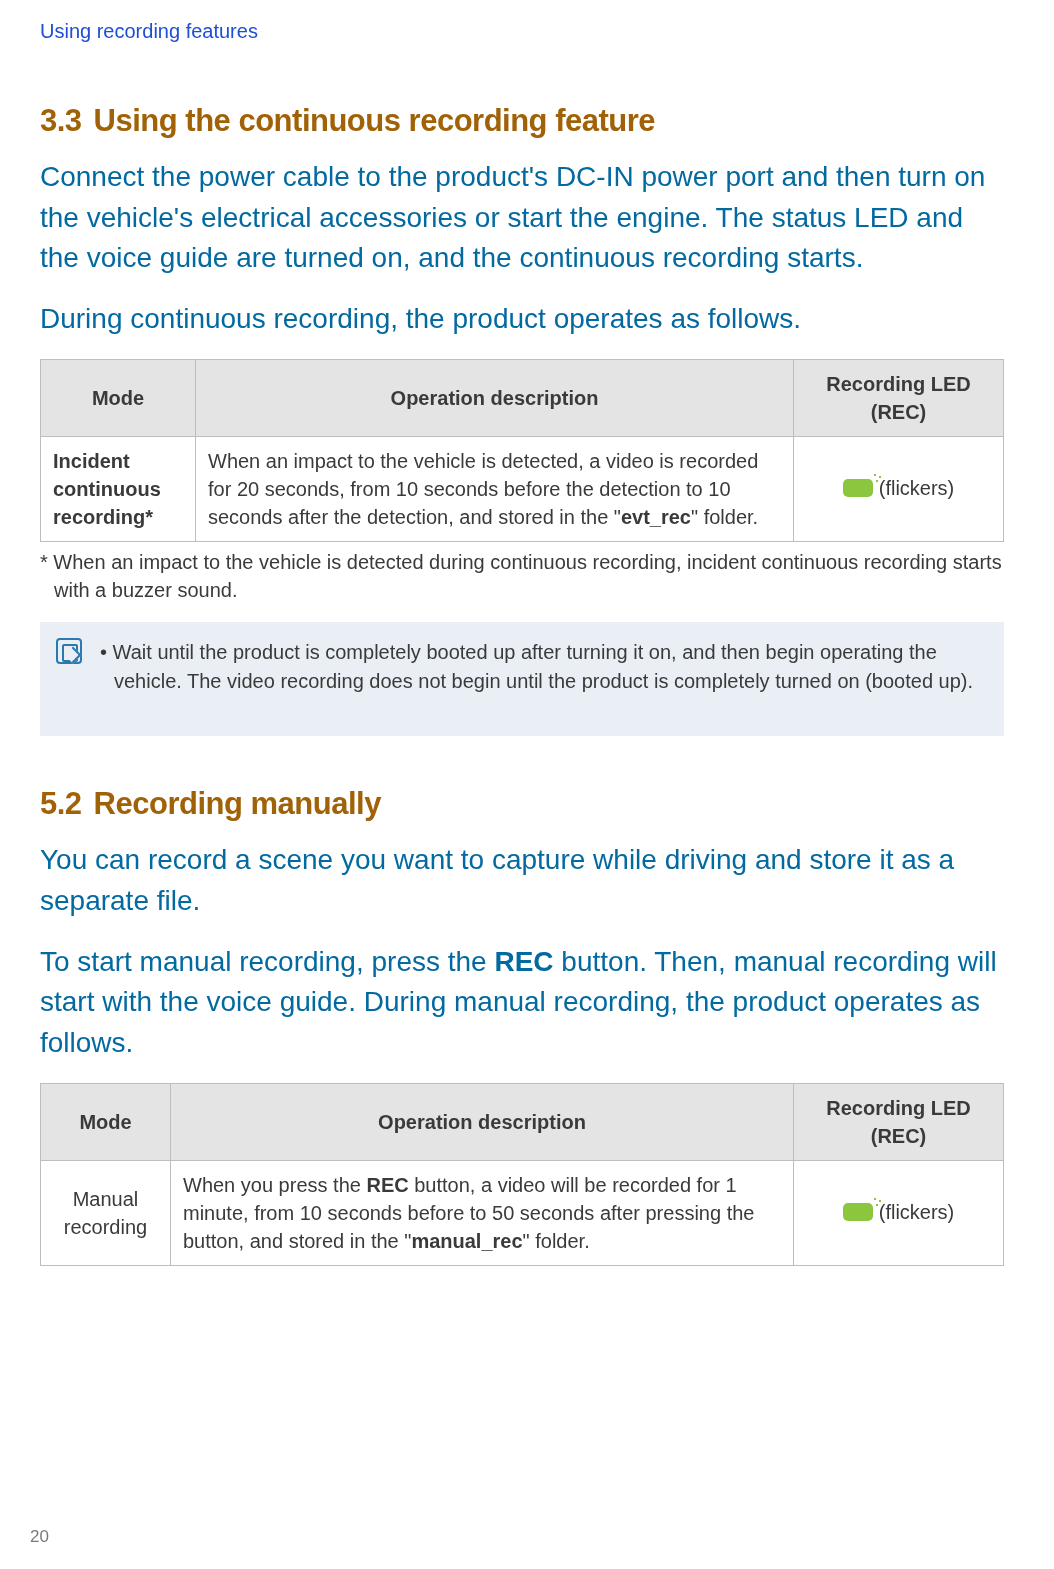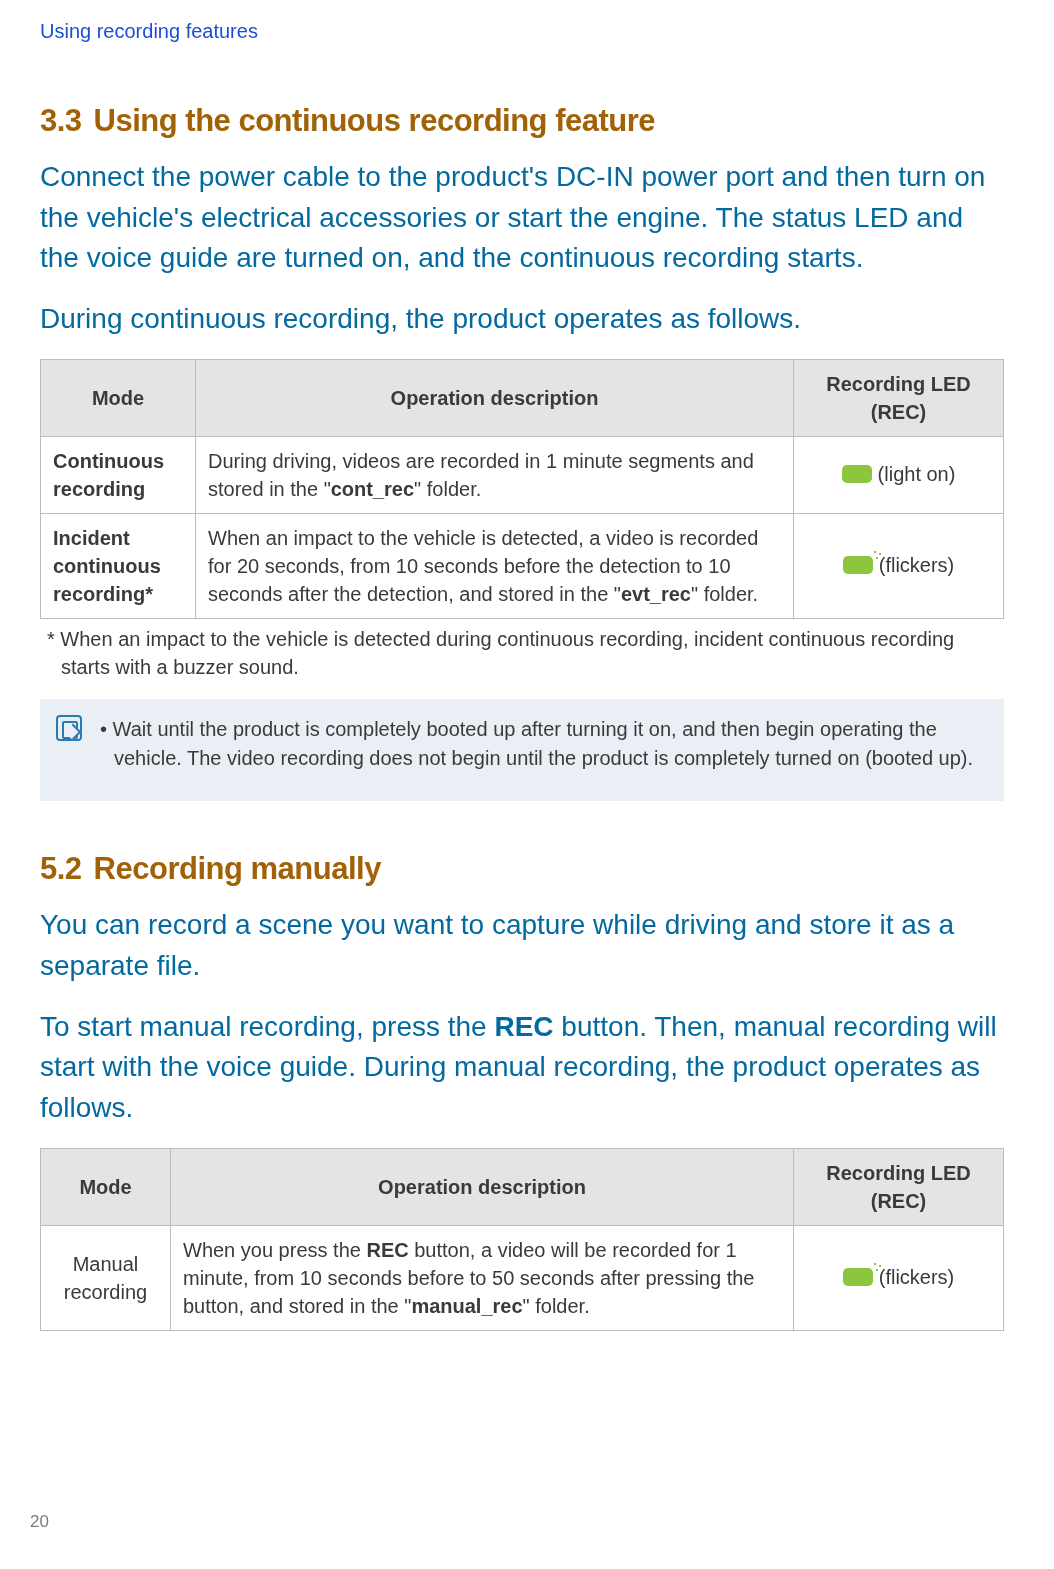--- a/index.html
+++ b/index.html
@@ -57,25 +57,24 @@
   .col-led { width: 210px; text-align:center; }
   td.col-led { text-align:center; }
   td.col-mode { font-weight:700; }
   .folder { font-weight:700; }
   .footnote {
     font-size: 20px;
     line-height: 1.4;
     margin-bottom: 18px;
     padding-left: 14px;
     text-indent: -14px;
-    margin-left: 7px;
   }
   .note-box {
     background: #e9eff4;
-    padding: 16px 18px 16px 60px;
+    padding: 16px 18px 28px 60px;
     position: relative;
     margin-bottom: 50px;
   }
   .note-icon {
     position:absolute;
     left:16px; top:16px;
     width:26px; height:26px;
     border:2px solid #2a7aaf;
     border-radius:4px;
     color:#2a7aaf;
@@ -122,21 +121,21 @@
     width:10px; height:10px;
     background:
       radial-gradient(circle at 2px 2px,#8cc63f 1.5px,transparent 1.5px),
       radial-gradient(circle at 7px 4px,#8cc63f 1.5px,transparent 1.5px),
       radial-gradient(circle at 4px 8px,#8cc63f 1.5px,transparent 1.5px);
   }
   .t2 td.col-mode { font-weight:400; text-align:center; }
   .t2 .col-mode { width: 130px; }
   .page-number {
     position:absolute;
-    bottom:37px; left:30px;
+    bottom:22px; left:30px;
     font-size:17px;
     color:#7a7a7a;
   }
   .rec-strong { font-weight:700; }
 </style>
 </head>
 <body>
 
 <div class="page-header">Using recording features</div>
 
@@ -149,30 +148,20 @@
 
 <table>
   <thead>
     <tr>
       <th class="col-mode">Mode</th>
       <th>Operation description</th>
       <th class="col-led">Recording LED (REC)</th>
     </tr>
   </thead>
   <tbody>
-    <tr>
-      <td class="col-mode">Continuous recording</td>
-      <td><span>During driving, videos are recorded in 1 minute segments and stored in the "</span><span class="folder">cont_rec</span><span>" folder.</span></td>
-      <td class="col-led">
-        <span class="led-wrap">
-          <span class="led"></span>
-          <span>(light on)</span>
-        </span>
-      </td>
-    </tr>
     <tr>
       <td class="col-mode">Incident continuous recording*</td>
       <td><span>When an impact to the vehicle is detected, a video is recorded for 20 seconds, from 10 seconds before the detection to 10 seconds after the detection, and stored in the "</span><span class="folder">evt_rec</span><span>" folder.</span></td>
       <td class="col-led">
         <span class="led-wrap">
           <span class="led led-flicker"></span>
           <span>(flickers)</span>
         </span>
       </td>
     </tr>

